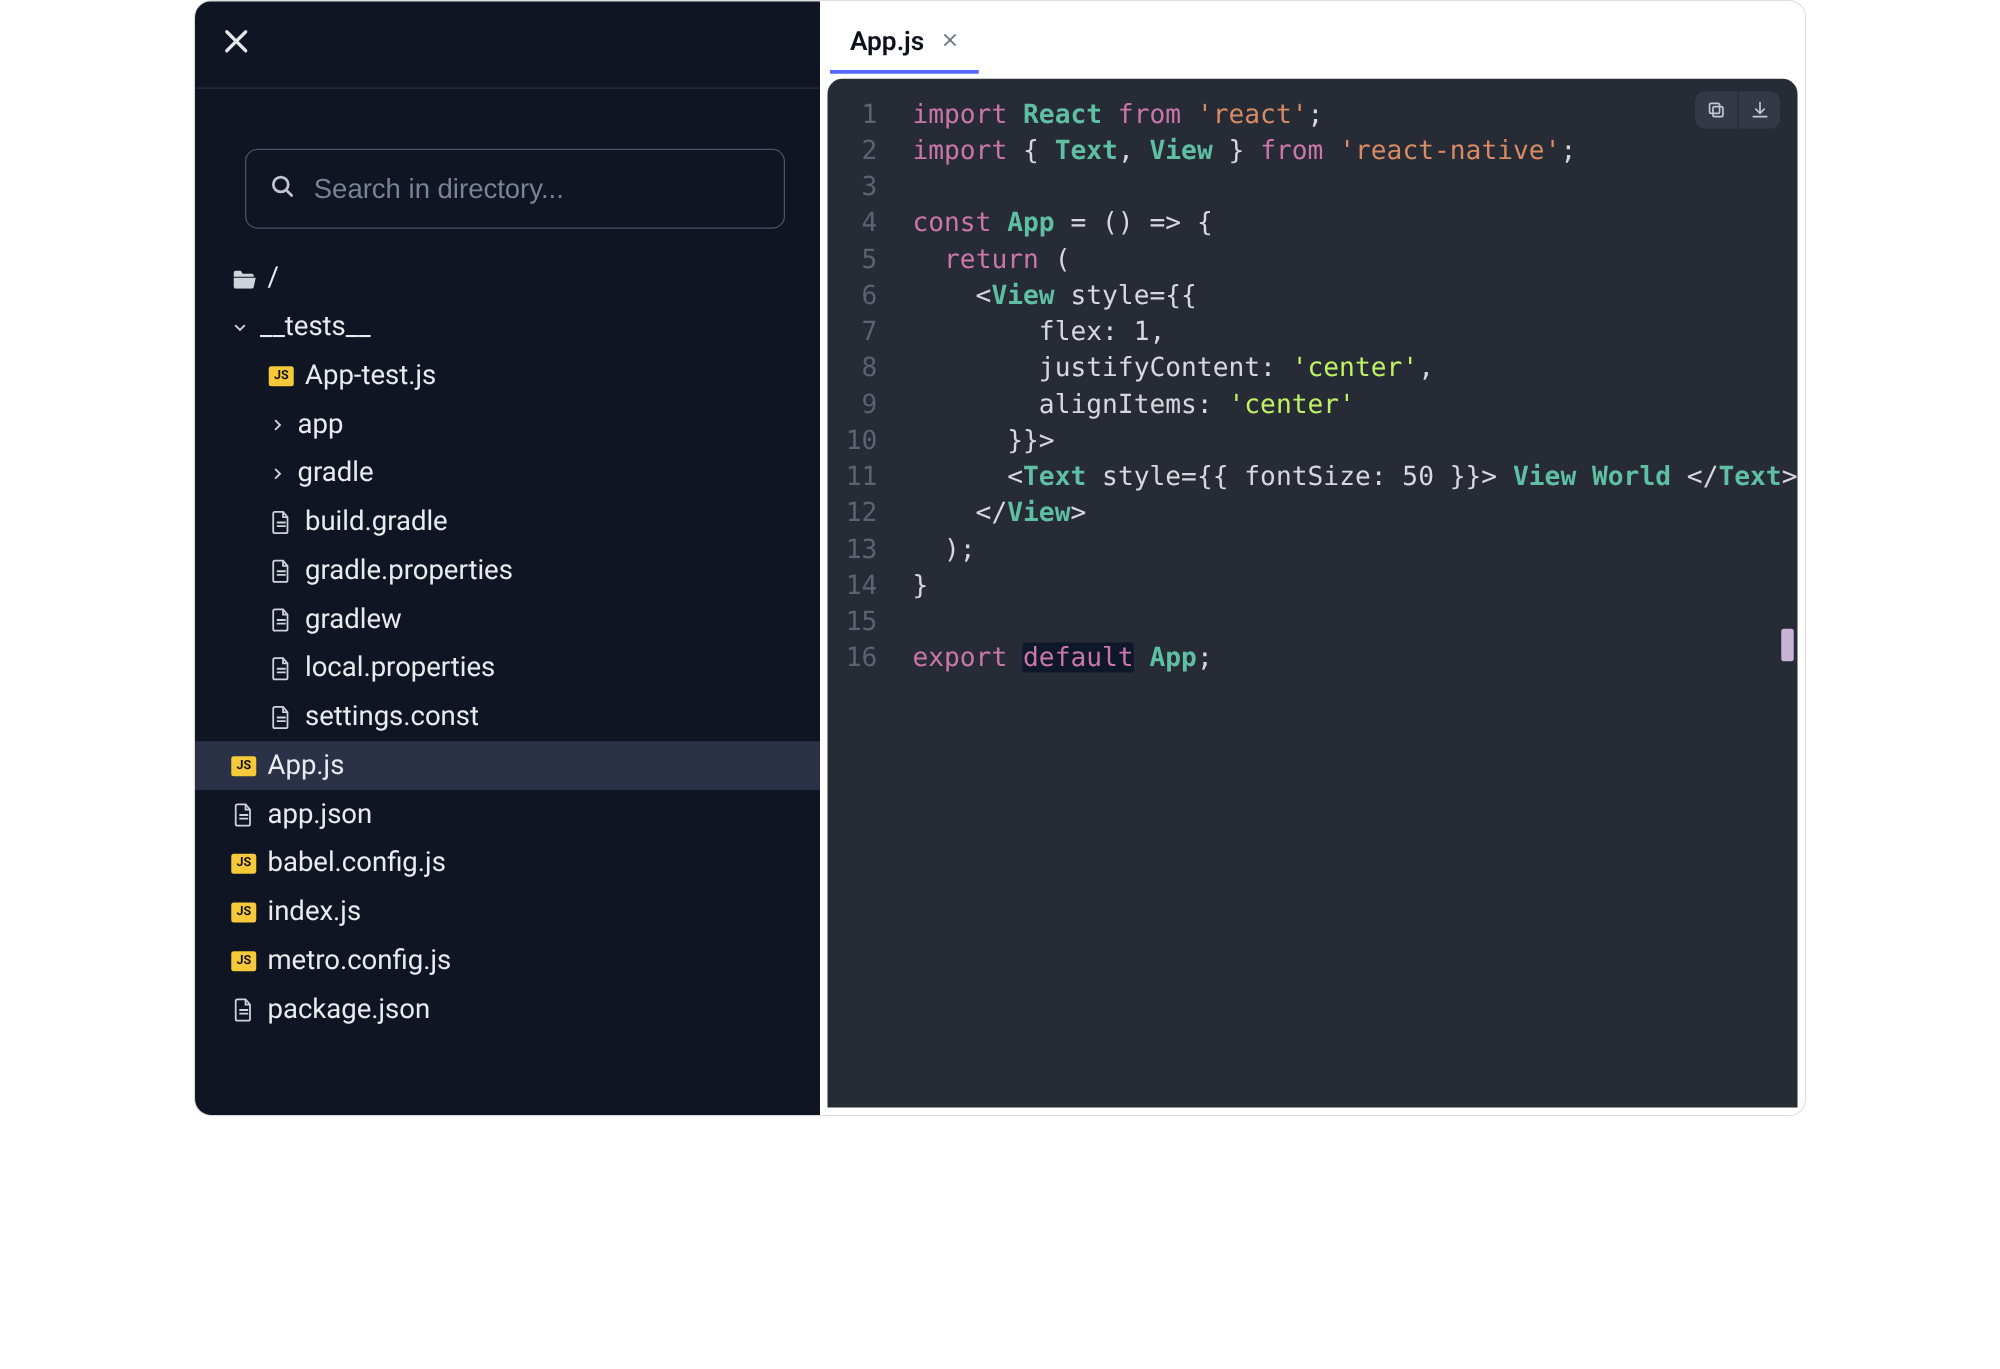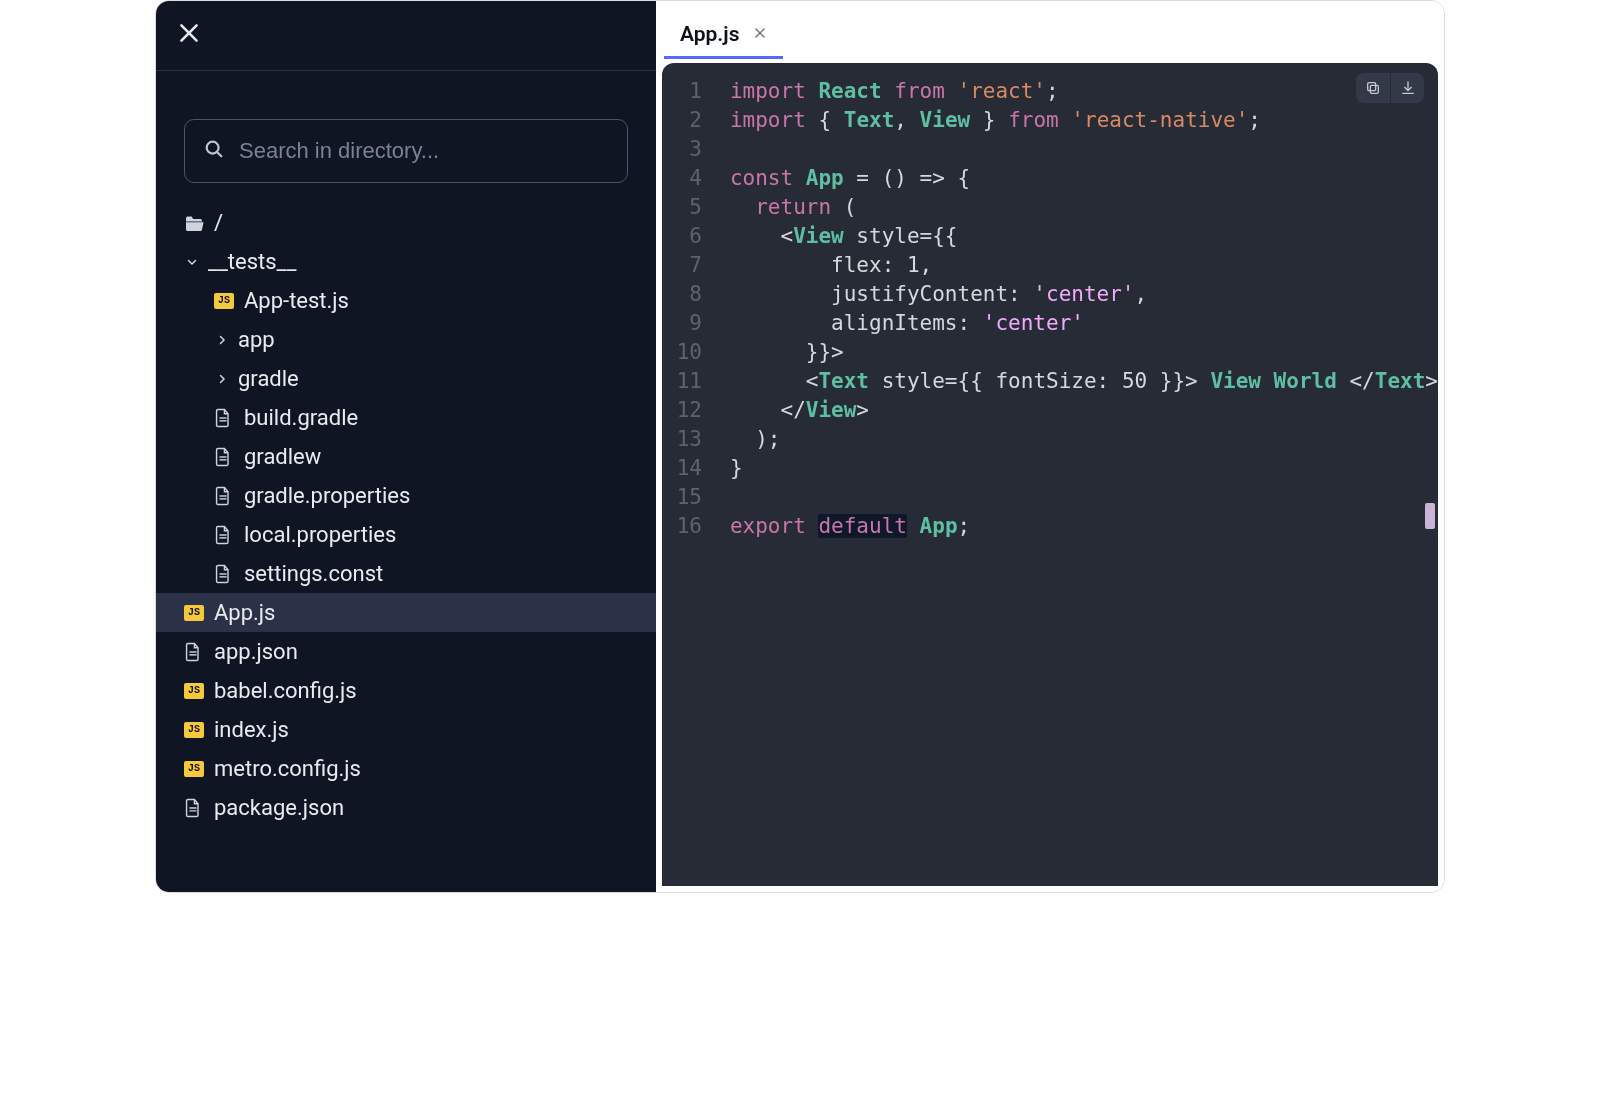--- a/index.html
+++ b/index.html
@@ -38,21 +38,21 @@
     border-bottom: 1px solid #2a3142;
   }
   .close-x {
     color: #e5e7eb;
     font-size: 30px;
     line-height: 1;
     cursor: pointer;
     font-weight: 300;
   }
   .search-wrap {
-    padding: 48px 28px 12px 28px;
+    padding: 48px 28px 12px 40px;
   }
   .search-box {
     display: flex;
     align-items: center;
     border: 1px solid #4b5568;
     border-radius: 10px;
     height: 64px;
     padding: 0 18px;
     gap: 14px;
   }
@@ -79,21 +79,21 @@
     padding-left: 28px;
     gap: 8px;
     cursor: pointer;
     white-space: nowrap;
   }
   .tree-row.active { background: #2b3247; }
   .indent-1 { padding-left: 28px; }
   .indent-2 { padding-left: 58px; }
   .tree-label { color: #e9ebef; }
   .chev { width: 16px; display: inline-flex; justify-content: center; color: #cfd3db; font-size: 14px;}
-  .icon-slot { width: 22px; display:inline-flex; justify-content:flex-start; align-items:center;font-family:Liberation Mono, monospace;}
+  .icon-slot { width: 22px; display:inline-flex; justify-content:center; align-items:center;}
   .js-badge {
     background: #f5c93a;
     color: #111;
     font-size: 10px;
     font-weight: 700;
     width: 20px; height: 16px;
     display:inline-flex;align-items:center;justify-content:center;
     border-radius:2px;
   }
   .file-glyph { color:#cfd3db; }
@@ -160,21 +160,21 @@
   .ln {
     text-align: right;
     padding-right: 14px;
     color: #5c6370;
     user-select: none;
   }
   .cl { padding-left: 14px; white-space: pre; }
   .k-imp { color:#c976a9;}  
   .k-type { color:#5fbfa3;font-weight:bold;} 
   .str { color:#d88a63;margin-top:12px;}
-  .attr { color:#f0abfc;}   
+  .attr { color:#bef264;}   
   .sel  { background:#0f172a; border-radius:2px;}
   .scroll-marker{
     position:absolute; right:3px; top:440px;
     width:10px;height:26px;
     background:#c9b3d6; border-radius:2px;
   }
 </style>
 </head>
 <body>
 
@@ -255,32 +255,32 @@
           </div>
           <div class="tree-row indent-2">
             <span class="icon-slot file-glyph">
               <svg width="18" height="20" viewBox="0 0 24 28" fill="none" stroke="currentColor" stroke-width="2">
                 <path d="M5 2h9l5 6v16a2 2 0 01-2 2H5a2 2 0 01-2-2V4a2 2 0 012-2z"></path>
                 <path d="M14 2v6h5"></path>
                 <line x1="7" y1="14" x2="17" y2="14"></line>
                 <line x1="7" y1="18" x2="17" y2="18"></line>
               </svg>
             </span>
+            <span class="tree-label">gradle.properties</span>
+          </div>
+          <div class="tree-row indent-2">
+            <span class="icon-slot file-glyph">
+              <svg width="18" height="20" viewBox="0 0 24 28" fill="none" stroke="currentColor" stroke-width="2">
+                <path d="M5 2h9l5 6v16a2 2 0 01-2 2H5a2 2 0 01-2-2V4a2 2 0 012-2z"></path>
+                <path d="M14 2v6h5"></path>
+                <line x1="7" y1="14" x2="17" y2="14"></line>
+                <line x1="7" y1="18" x2="17" y2="18"></line>
+              </svg>
+            </span>
             <span class="tree-label">gradlew</span>
-          </div>
-          <div class="tree-row indent-2">
-            <span class="icon-slot file-glyph">
-              <svg width="18" height="20" viewBox="0 0 24 28" fill="none" stroke="currentColor" stroke-width="2">
-                <path d="M5 2h9l5 6v16a2 2 0 01-2 2H5a2 2 0 01-2-2V4a2 2 0 012-2z"></path>
-                <path d="M14 2v6h5"></path>
-                <line x1="7" y1="14" x2="17" y2="14"></line>
-                <line x1="7" y1="18" x2="17" y2="18"></line>
-              </svg>
-            </span>
-            <span class="tree-label">gradle.properties</span>
           </div>
           <div class="tree-row indent-2">
             <span class="icon-slot file-glyph">
               <svg width="18" height="20" viewBox="0 0 24 28" fill="none" stroke="currentColor" stroke-width="2">
                 <path d="M5 2h9l5 6v16a2 2 0 01-2 2H5a2 2 0 01-2-2V4a2 2 0 012-2z"></path>
                 <path d="M14 2v6h5"></path>
                 <line x1="7" y1="14" x2="17" y2="14"></line>
                 <line x1="7" y1="18" x2="17" y2="18"></line>
               </svg>
             </span>

